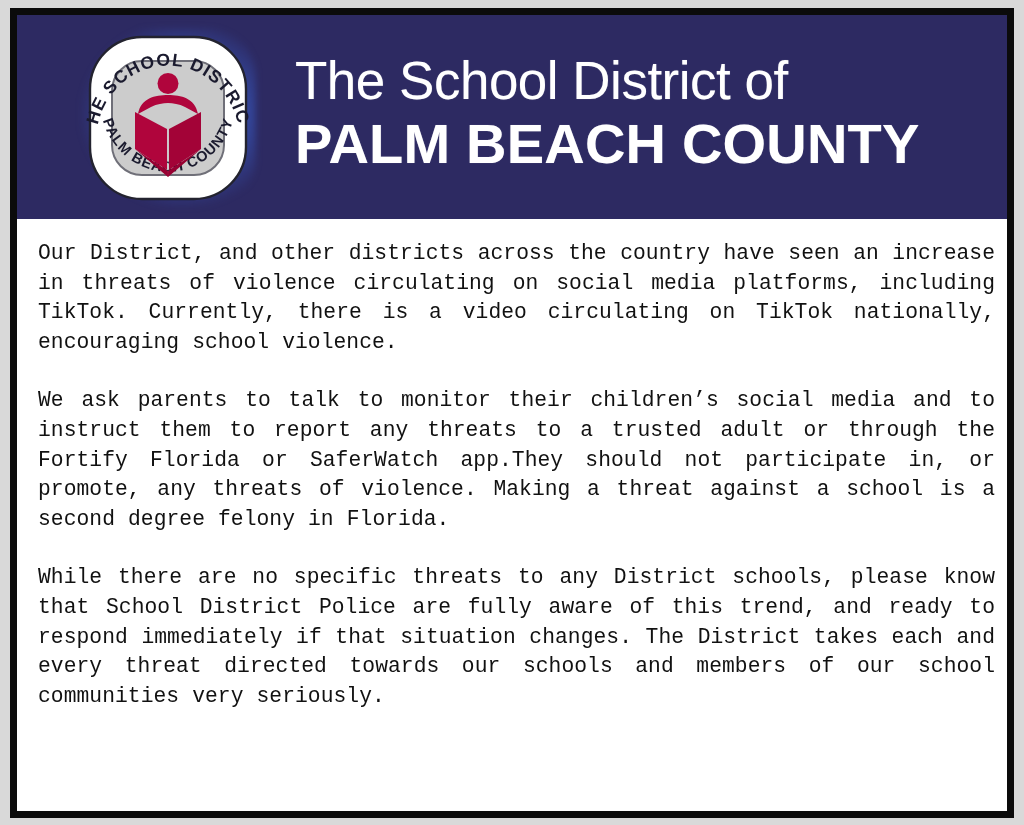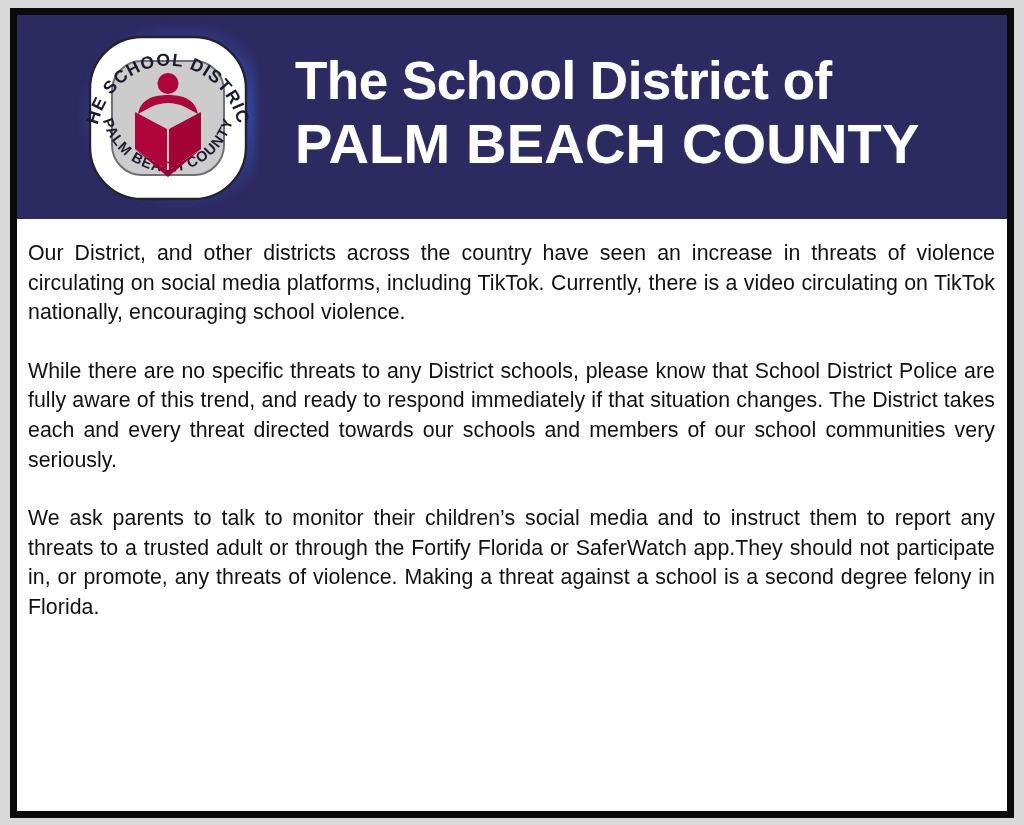--- a/index.html
+++ b/index.html
@@ -78,37 +78,38 @@
   }
 
   #title-block {
     margin-left: 34px;
     color: #ffffff;
     line-height: 1.0;
     padding-bottom: 8px;
   }
   #title-line1 {
     font-size: 53px;
-    font-weight: 700;
+    font-weight: 400;
     letter-spacing: -0.5px;
     white-space: nowrap;
     text-shadow: 0 0 1px rgba(255,255,255,0.35);
   }
   #title-line2 {
     font-size: 56px;
     font-weight: 700;
     letter-spacing: 0.2px;
     margin-top: 9px;
     white-space: nowrap;
     text-shadow: 0 0 1px rgba(255,255,255,0.35);
   }
 
   
   #body-copy {
-    padding: 20px 12px 0 11px;
+    padding: 20px 12px 0 21px;
+    font-family: Liberation Mono, monospace;
   }
   .para {
     font-size: 21.3px;
     line-height: 29.6px;
     color: #111111;
     text-align: justify;
     text-justify: inter-word;
     margin: 0 0 29px 0;
     letter-spacing: 0.05px;
     word-spacing: 0.2px;
@@ -161,18 +162,18 @@
 
       <div id="title-block">
         <div id="title-line1">The School District of</div>
         <div id="title-line2">PALM BEACH COUNTY</div>
       </div>
 
     </div>
 
     <div id="body-copy">
       <p class="para">Our District, and other districts across the country have seen an increase in threats of violence circulating on social media platforms, including TikTok. Currently, there is a video circulating on TikTok nationally, encouraging school violence.</p>
+      <p class="para">We ask parents to talk to monitor their children’s social media and to instruct them to report any threats to a trusted adult or through the Fortify Florida or SaferWatch app.They should not participate in, or promote, any threats of violence. Making a threat against a school is a second degree felony in Florida.</p>
       <p class="para">While there are no specific threats to any District schools, please know that School District Police are fully aware of this trend, and ready to respond immediately if that situation changes. The District takes each and every threat directed towards our schools and members of our school communities very seriously.</p>
-      <p class="para">We ask parents to talk to monitor their children’s social media and to instruct them to report any threats to a trusted adult or through the Fortify Florida or SaferWatch app.They should not participate in, or promote, any threats of violence. Making a threat against a school is a second degree felony in Florida.</p>
     </div>
 
   </div>
 </div>
 
 </body></html>

